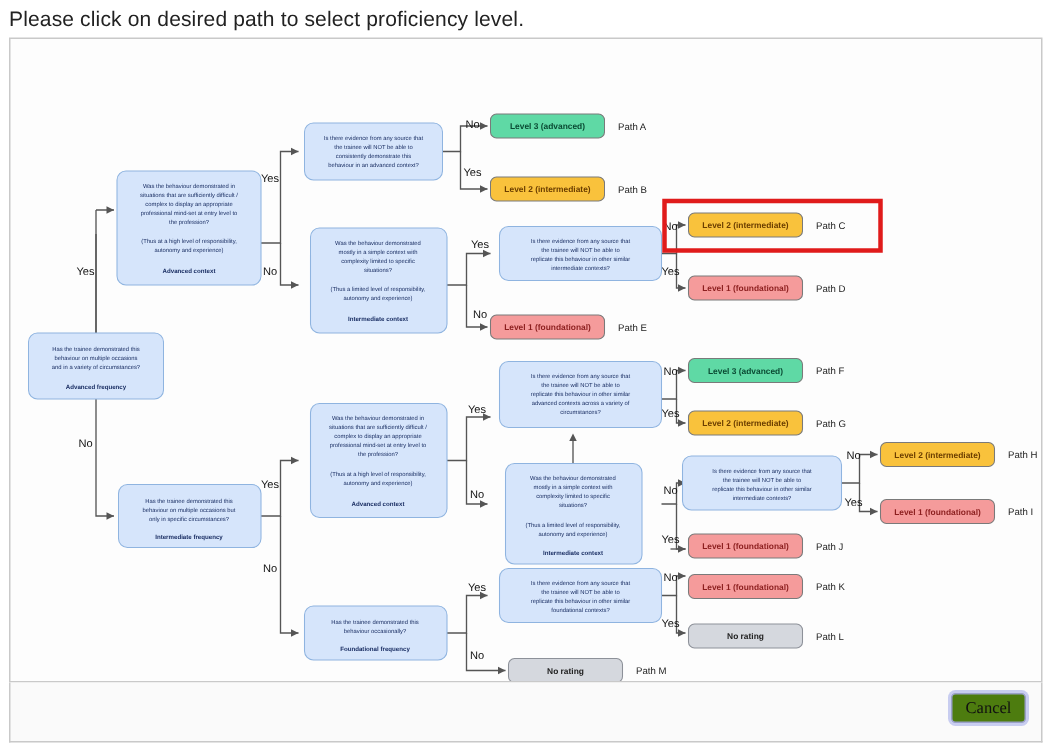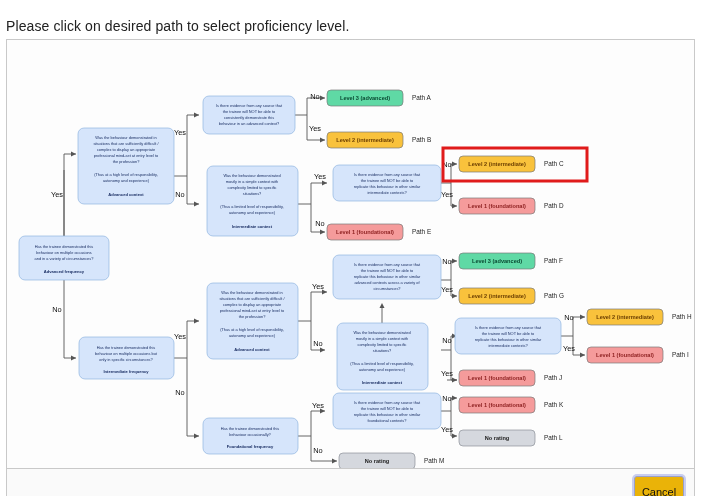--- a/index.html
+++ b/index.html
@@ -1,25 +1,25 @@
 <!DOCTYPE html>
 <html><head>
 <meta charset="utf-8">
 <style>
   html,body{margin:0;padding:0;background:#ffffff;}
   body{width:701px;height:496px;overflow:hidden;
        font-family:"Liberation Sans", sans-serif;color:#000;}
-  #prompt{font-size:14px;color:#222;padding:18px 0 5px 6px;letter-spacing:.1px;}
+  #prompt{font-size:14px;color:#222;padding:4px 0 5px 6px;letter-spacing:.1px;}
   #panel{position:relative;margin:0 6px;height:430px;background:#fdfdfd;
          border:1px solid #c9c9c9;box-sizing:border-box;}
   #footer{position:relative;height:40px;margin:0 6px;border:1px solid #c9c9c9;
           border-top:none;background:#fafafa;box-sizing:border-box;}
-  #cancel-btn{position:absolute;right:10px;top:7px;width:50px;height:32px;
-      font-family:Liberation Sans, sans-serif;font-size:11px;color:#111;
-      background:#eab308;border:1px solid #9aa0c8;border-radius:3px;
+  #cancel-btn{position:absolute;right:10px;top:7px;width:50px;height:20px;
+      font-family:Liberation Serif, serif;font-size:11px;color:#111;
+      background:#4d7c0f;border:1px solid #9aa0c8;border-radius:3px;
       box-shadow:0 0 0 2px #c8cdf0;cursor:pointer;padding:0;line-height:19px;}
   svg{display:block;}
   .nodetext{font-family:"Liberation Sans", sans-serif;fill:#1a2e63;
             text-anchor:middle;}
   .qtext{font-size:3.9px;}
   .qtextb{font-size:4.1px;font-weight:bold;}
   .leaftext{font-family:"Liberation Sans", sans-serif;font-size:5.6px;
             font-weight:bold;text-anchor:middle;}
   .pathlbl{font-family:"Liberation Sans", sans-serif;font-size:6.4px;
            fill:#222;text-anchor:start;}

